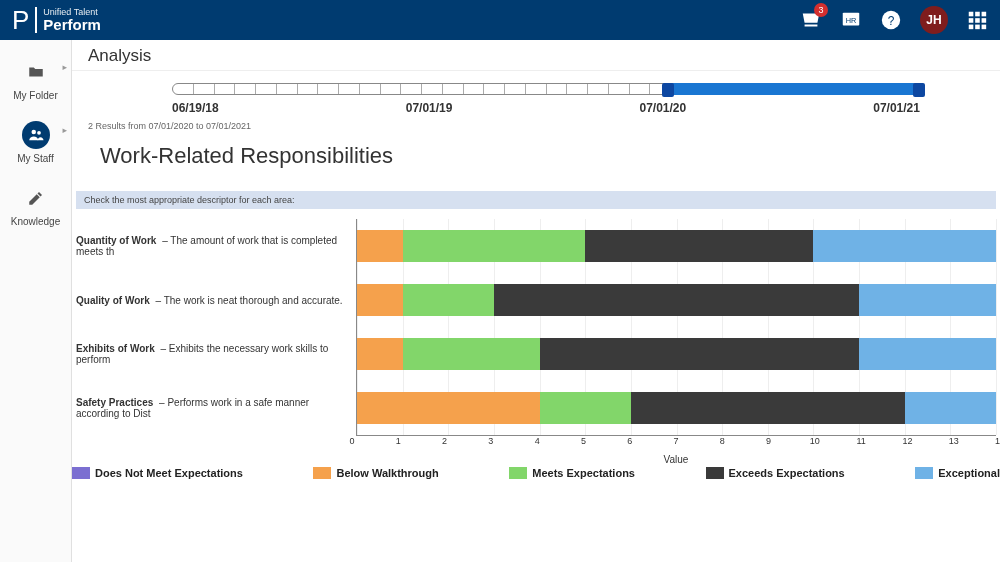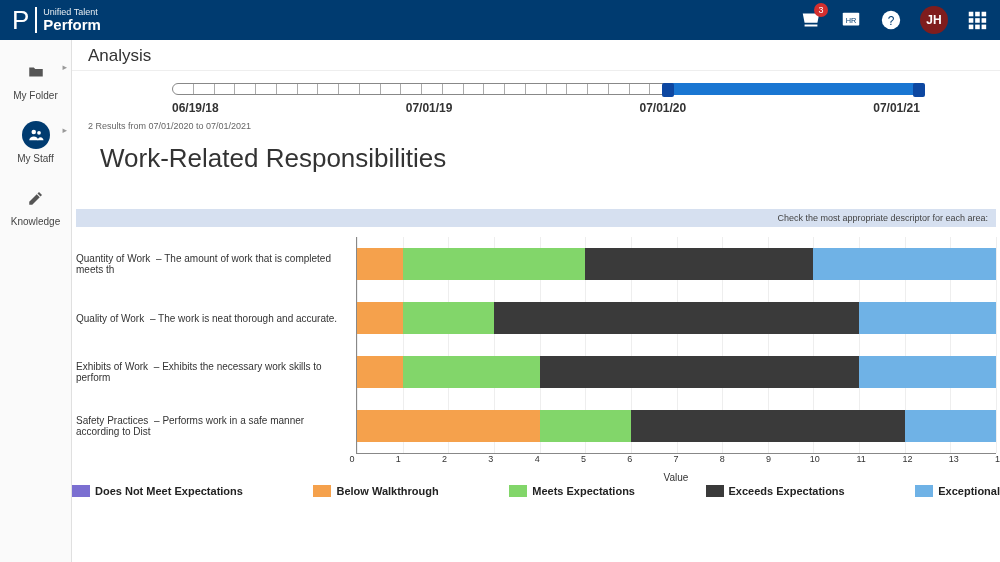--- a/index.html
+++ b/index.html
@@ -37,28 +37,28 @@
 .timeline-bar { height: 12px; border: 1px solid #888; border-radius: 6px; position: relative; background: #fff; }
 .timeline-ticks { position: absolute; left: 0; right: 0; top: 0; bottom: 0; display: flex; }
 .tick { flex: 1; border-left: 1px solid #aaa; }
 .tick:first-child { border-left: none; }
 .timeline-sel { position: absolute; top: -1px; bottom: -1px; background: #1976d2; border-radius: 0 6px 6px 0; }
 .handle { position: absolute; width: 12px; height: 14px; background: #0d47a1; border-radius: 2px; top: -1px; cursor: pointer; }
 .timeline-labels { display: flex; justify-content: space-between; font-size: 12px; color: #333; margin-top: 6px; padding: 0 0; }
 
 .results-line { font-size: 9px; color: #666; padding: 6px 16px; }
 
-.section-title { font-size: 26px; font-weight: 300; color: #333; padding: 6px 28px 18px; }
-.instructions { background: #d6e0f0; font-size: 9px; color: #444; padding: 4px 8px; margin: 17px 4px 10px 4px; text-align: right; }
+.section-title { font-size: 22px; font-weight: 300; color: #333; padding: 6px 28px 18px; }
+.instructions { background: #d6e0f0; font-size: 9px; color: #444; padding: 4px 8px; margin: 4px 4px 10px 4px; }
 
 
 .chart-area { display: flex; padding: 0 4px; }
 .row-labels { width: 280px; display: flex; flex-direction: column; }
 .row-label { height: 54px; display: flex; align-items: center; font-size: 10px; color: #333; padding-right: 10px; }
-.row-label b { font-weight: 400; margin-right: 3px; }
+.row-label b { font-weight: 700; margin-right: 3px; }
 .bars { flex: 1; position: relative; border-left: 1px solid #888; border-bottom: 1px solid #888; }
 .bars-inner { position: relative; height: 216px; }
 .bar-row { height: 54px; display: flex; align-items: center; }
 .bar { display: flex; height: 32px; width: 100%; }
 .seg { height: 100%; }
 .ticks-x { position: absolute; left: 0; right: 0; top: 0; bottom: 0; pointer-events: none; }
 .xtick { position: absolute; top: 0; bottom: 0; border-left: 1px solid #eee; }
 .x-axis { display: flex; margin-left: 280px; position: relative; height: 14px; }
 .x-axis span { position: absolute; font-size: 9px; color: #333; transform: translateX(-50%); }
 .axis-label { text-align: center; font-size: 10px; color: #333; margin-left: 280px; margin-top: 4px; }

